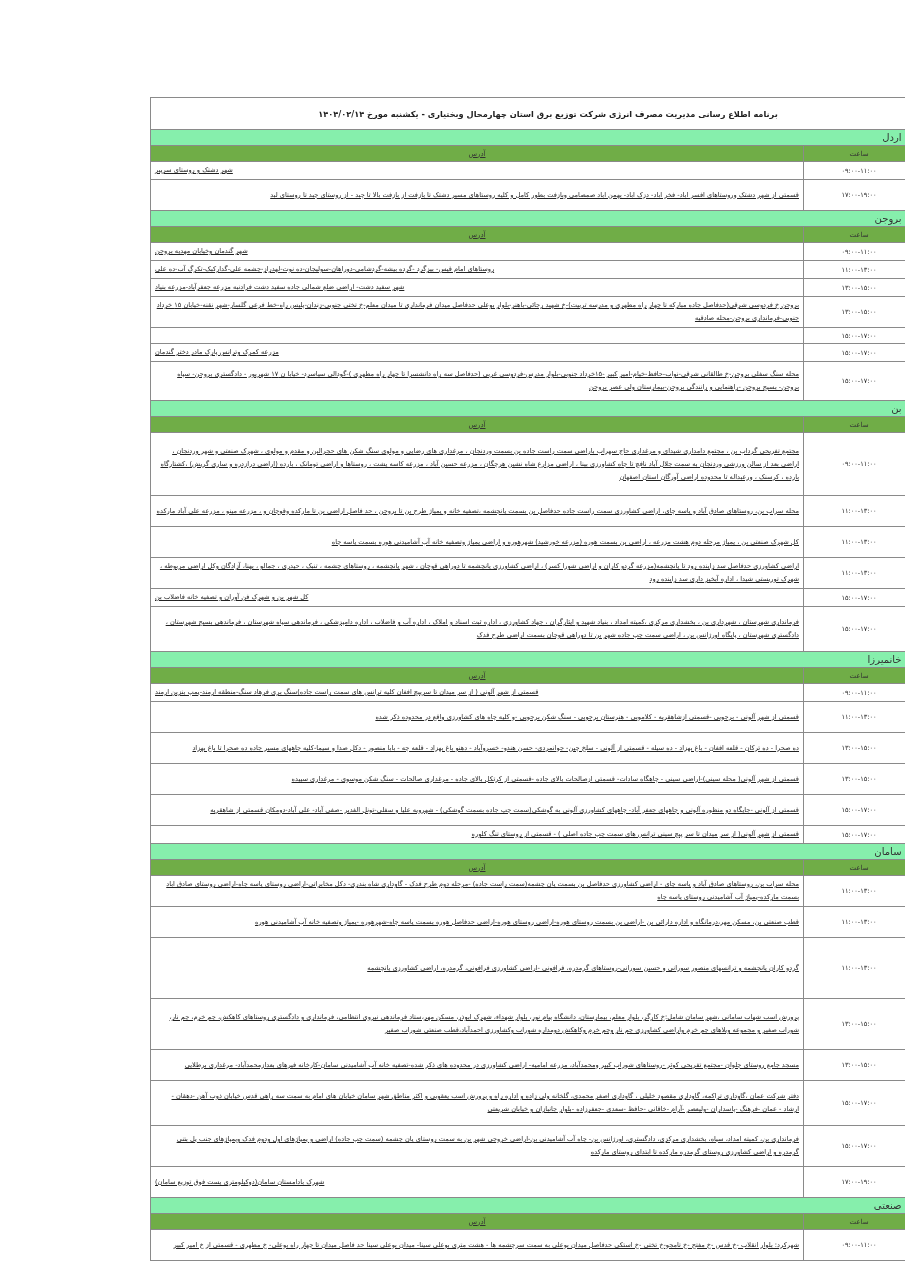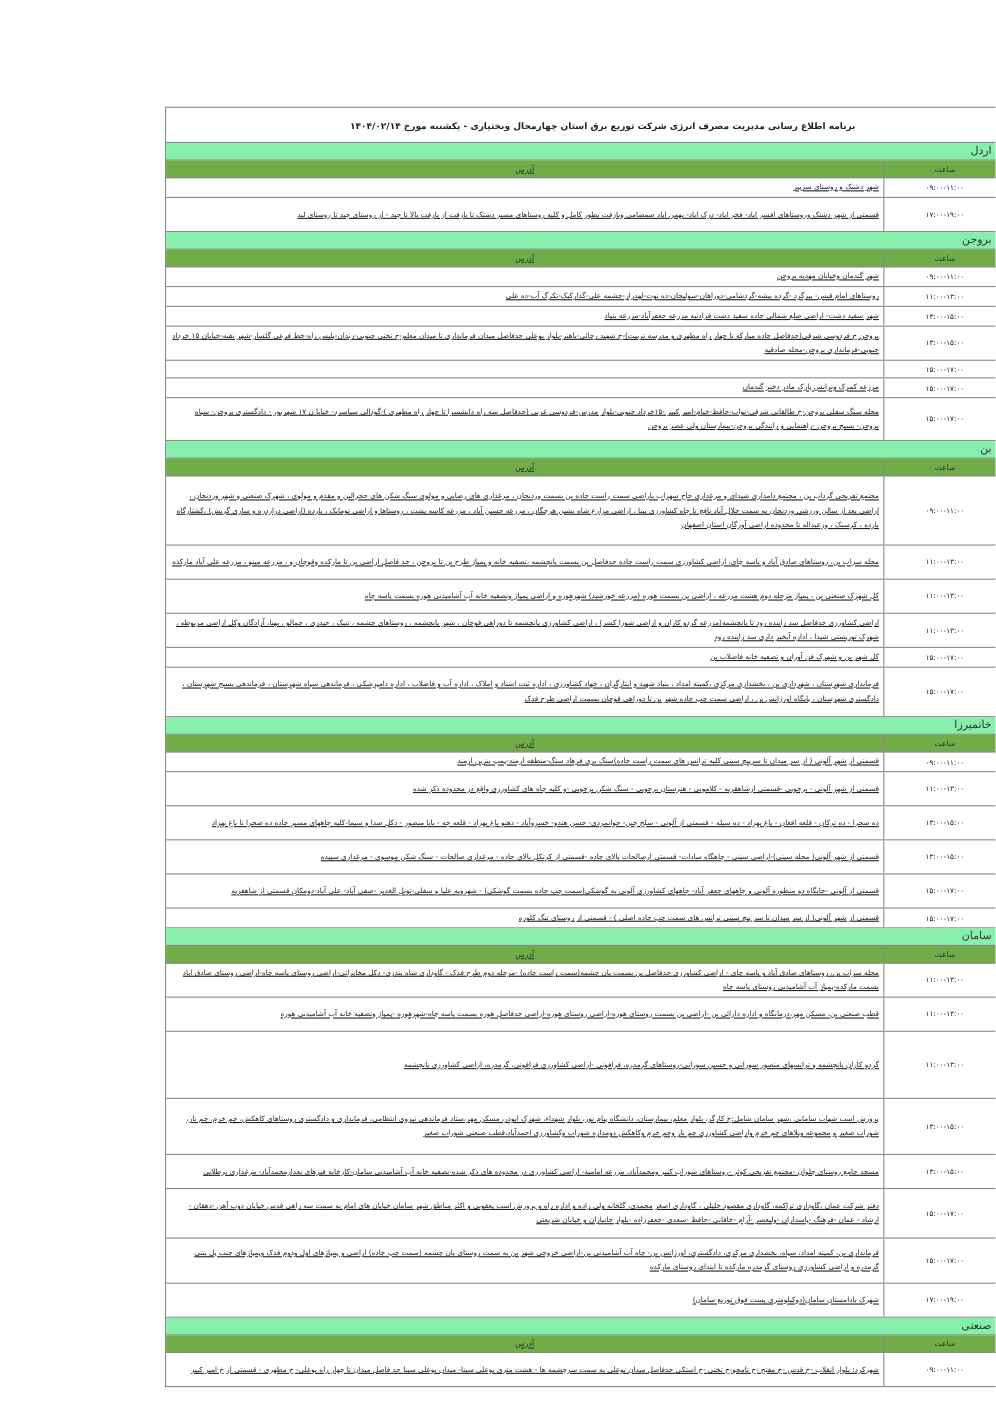--- a/index.html
+++ b/index.html
@@ -21,21 +21,21 @@
   .c-id { width: 30px; flex: 0 0 30px; border-left: 1px solid #8a8a8a; }
   .c-time { width: 110px; flex: 0 0 110px; border-left: 1px solid #8a8a8a; }
   .c-addr { flex: 1 1 auto; text-decoration: underline; }
   .row { display: flex; border-bottom: 1px solid #8a8a8a; }
   .row:last-child { border-bottom: none; }
   .row > div { font-size: 6.6px; color: #222; display: flex; align-items: center; }
   .row .c-id, .row .c-time { justify-content: center; }
   .row .c-addr { padding: 2px 4px; line-height: 13px; justify-content: center; text-align: right; }
   .row .c-addr.center { justify-content: center; text-align: center; }
   .row .c-addr span { display: block; width: 100%; }
-  .row .c-addr.center span { text-align: right; }
+  .row .c-addr.center span { text-align: left; }
 </style>
 </head>
 <body>
 
 <div class="sheet">
   <div class="title-row">برنامه اطلاع رسانی مدیریت مصرف انرژی شرکت توزیع برق استان چهارمحال وبختیاری - یکشنبه مورخ ۱۴۰۴/۰۲/۱۴</div>
   <div id="counties">
       <div class="county-band">شهرستان اردل</div>
       <div class="hdr">
         <div class="c-id">ردیف</div>
@@ -159,21 +159,21 @@
       <div class="county-band">شهرستان خانمیرزا</div>
       <div class="hdr">
         <div class="c-id">ردیف</div>
         <div class="c-time">ساعت</div>
         <div class="c-addr">آدرس</div>
       </div>
       <div class="row" style="min-height: 15px;">
         <div class="c-id">۱</div>
         <div class="c-time">۰۹:۰۰-۱۱:۰۰</div>
         <div class="c-addr center">
-          <span>قسمتی از شهر آلونی ( از سر میدان تا سرپیچ سینی کلیه ترانس های سمت راست جاده)سنگ بری فرهاد سنگ-منطقه ارمند-پمپ بنزین ارمند</span>
+          <span>قسمتی از شهر آلونی ( از سر میدان تا سرپیچ افغان کلیه ترانس های سمت راست جاده)سنگ بری فرهاد سنگ-منطقه ارمند-پمپ بنزین ارمند</span>
         </div>
       </div>
       <div class="row" style="min-height: 30px;">
         <div class="c-id">۲</div>
         <div class="c-time">۱۱:۰۰-۱۳:۰۰</div>
         <div class="c-addr">
           <span>قسمتی از شهر آلونی - برجویی -قسمتی ازشاهقریه - کلاموبی - هنرستان برجویی - سنگ شکن برجویی -و کلیه چاه های کشاورزی واقع در محدوده ذکر شده</span>
         </div>
       </div>
       <div class="row" style="min-height: 30px;">

